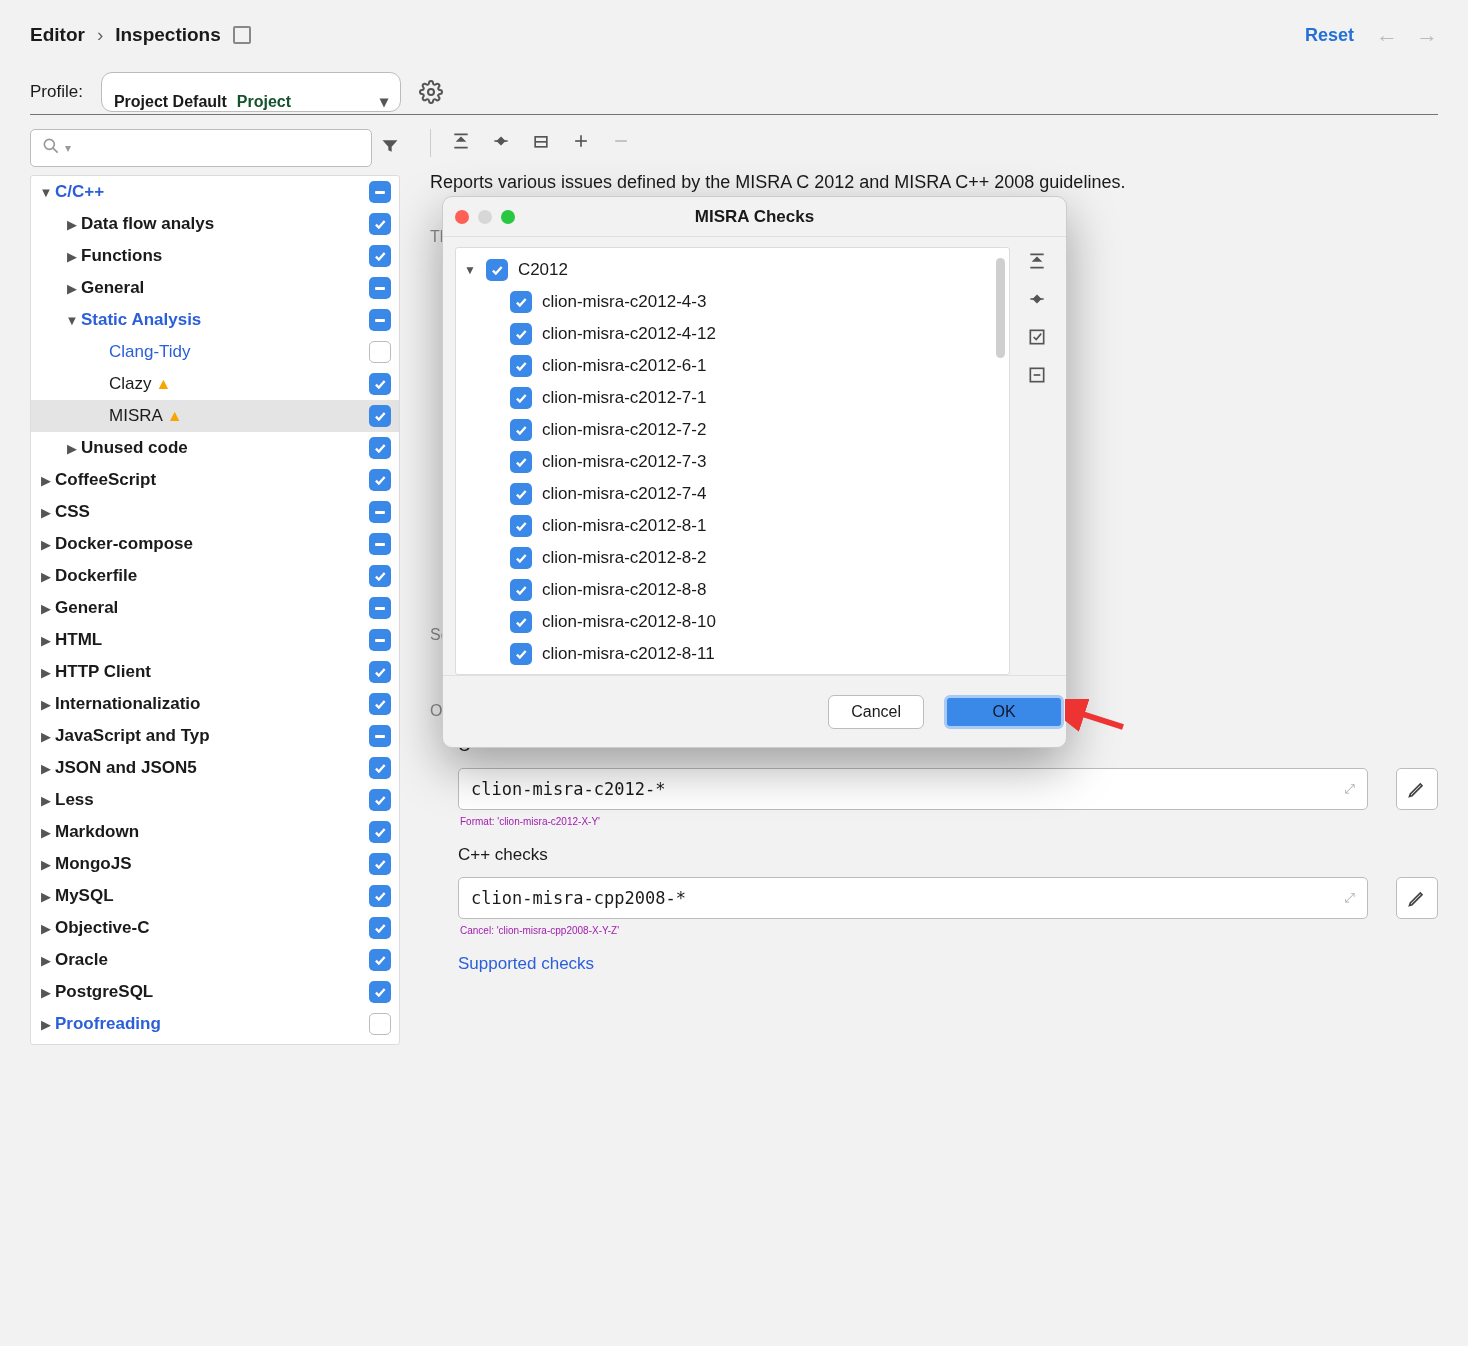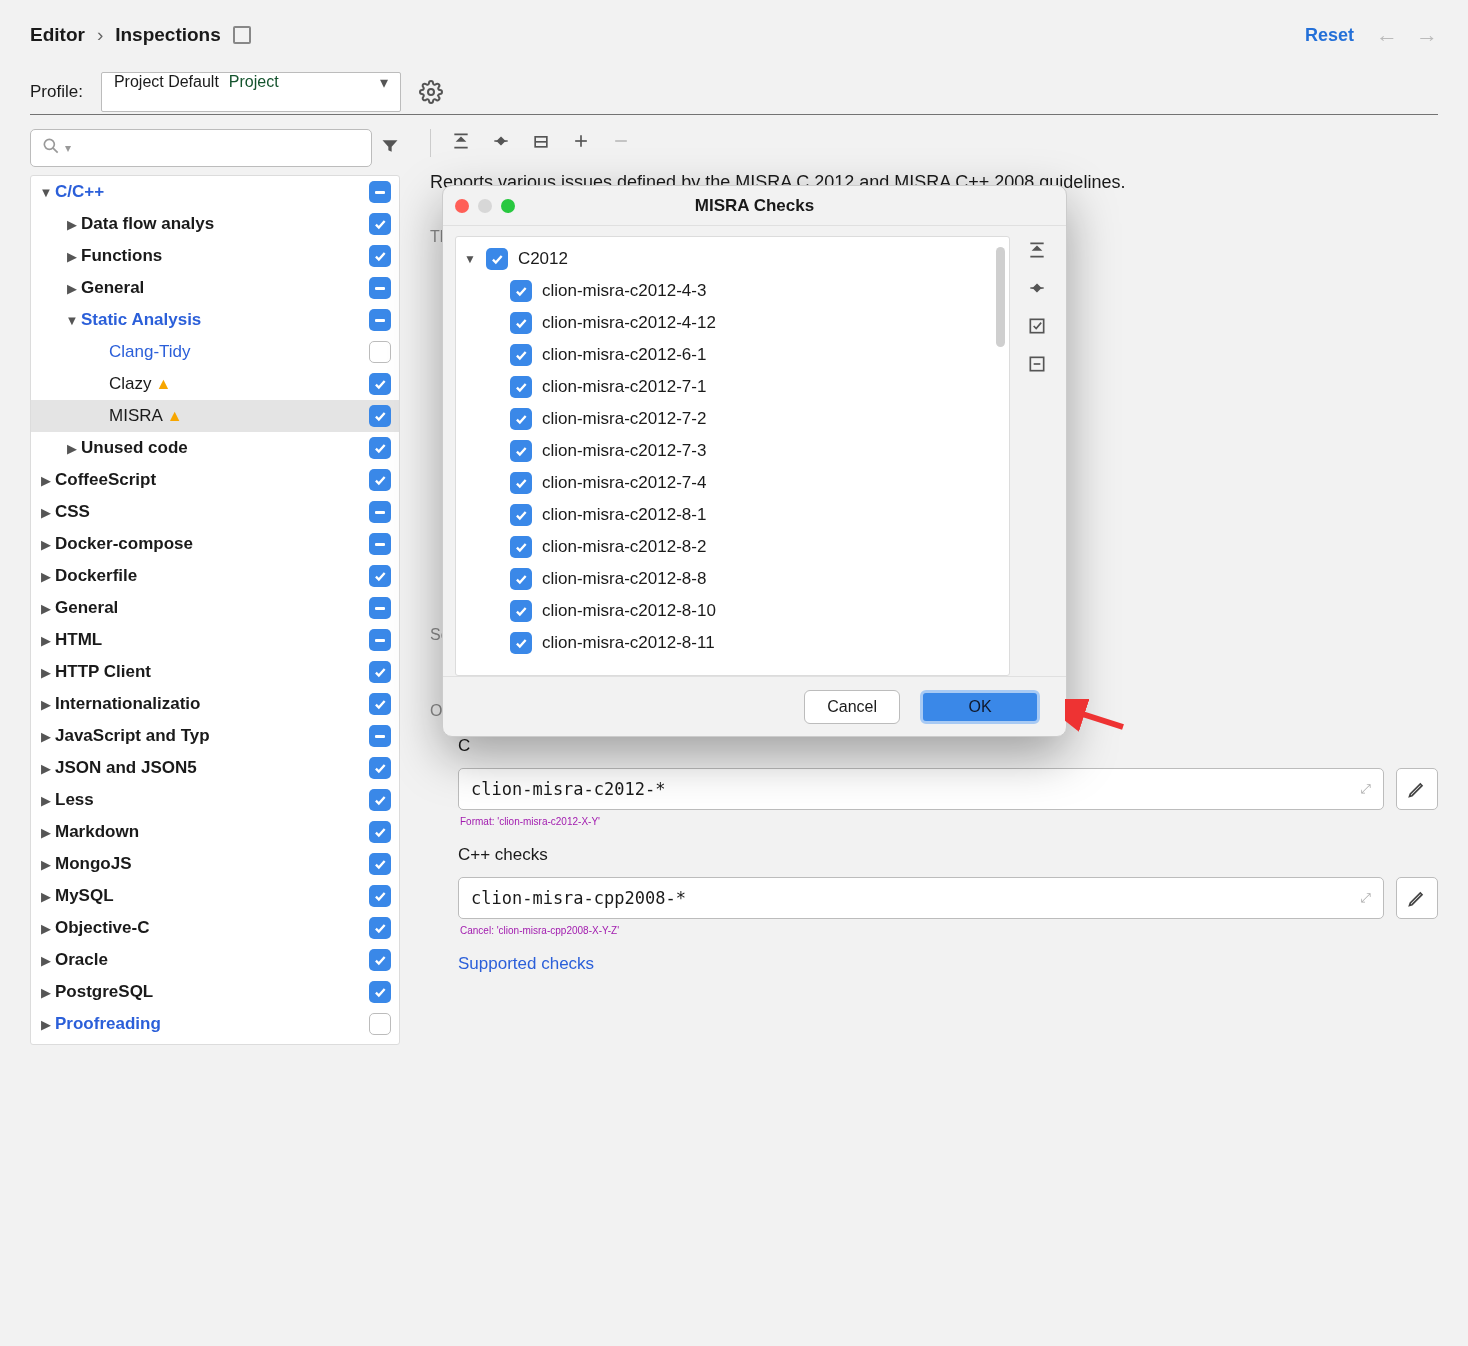--- a/index.html
+++ b/index.html
@@ -27,23 +27,24 @@
   }
   .header-right { display: flex; align-items: center; gap: 22px; }
   .reset { color: #2470d8; font-weight: 600; font-size: 18px;}
   .nav-arrows { display:flex; gap: 18px; color: #bbb; font-size: 22px;}
   .profile-row {
     display: flex; align-items: center; gap: 18px;
     border-bottom: 1px solid #737373; padding-bottom: 2px; margin-bottom: 14px;
   }
   .profile-label { font-size: 17px; }
   .profile-select {
-    background: #fff; border: 1px solid #bcbcbc; border-radius: 2px;
-    height: 40px; display: flex; align-items: flex-start; padding: 0 12px; gap: 10px;
+    background: #fff; border: 1px solid #bcbcbc; border-radius: 11px;
+    height: 40px; display: flex; align-items: flex-end; padding: 0 12px; gap: 10px;
     min-width: 300px;
+    font-weight: bold;
   }
   .profile-select .grey { color: #14532d; }
   .caret-down { margin-left: auto; color:#555; }
   .gear { width: 24px; height: 24px; position: relative;}
   .gear svg { width: 100%; height: 100%; }
 
   .content-row { display:flex; }
   .left-panel { width: 370px; display:flex; flex-direction: column; }
   .search-row { display:flex; align-items:center; gap: 8px; margin-bottom: 6px;}
   .search-input {
@@ -85,38 +86,38 @@
   .check-box.indet { background:#3a88e8; }
   .check-box.indet::after { content:""; width:10px; height:3px; background:#fff; border-radius:1px;}
   .check-box.empty { background:#fff; border:1.5px solid #bcbcbc; }
   .check-box.tick svg { width:14px; height:14px; }
 
   .right-panel { flex:1; padding-left: 30px; position: relative;}
   .toolbar-icons { display:flex; gap: 20px; align-items:center; margin-bottom: 12px; color:#555;}
   .toolbar-sep { width:1px; height: 28px; background:#ccc; }
   .desc { font-size: 18px; line-height: 1.5; margin-bottom: 32px; max-width: 740px;}
   .sect-label { font-size: 17px; margin-bottom: 12px; }
-  .input-row { display:flex; gap: 12px; align-items:center; margin-bottom: 6px;}
+  .input-row { display:flex; gap: 28px; align-items:center; margin-bottom: 6px;}
   .text-input {
     flex:1; background:#fff; border:1px solid #bcbcbc; border-radius:5px;
     height: 42px; padding: 0 12px; font-family: "Menlo", monospace; font-size: 17px;
     display:flex; align-items:center; justify-content: space-between;
   }
   .expand-btn { color:#aaa; font-size:13px; }
   .edit-btn {
     width: 42px; height: 42px; background:#fff; border:1px solid #bcbcbc; border-radius:5px;
     display:flex; align-items:center; justify-content:center;
   }
   .hint { font-size: 10px; color:#a21caf; margin-bottom: 18px; margin-left: 2px; font-family: inherit;}
   .link { color:#2b5fd9; font-size:17px;}
   .partial { color:#888; }
 
   
   .dialog {
-    position:absolute; left: 42px; top: 56px; width: 625px; height: 552px;
+    position:absolute; left: 42px; top: 67px; width: 625px; height: 552px;
     background:#f2f2f2; border:1px solid #ccc; border-radius:10px;
     box-shadow: 0 18px 50px rgba(0,0,0,0.35);
     display:flex; flex-direction:column;
   }
   .dialog-title {
     height: 40px; display:flex; align-items:center; justify-content:center;
     font-weight:700; font-size:17px; border-bottom: 1px solid #e0e0e0;
     position: relative;
   }
   .traffic { position:absolute; left: 12px; display:flex; gap:9px;}
@@ -125,21 +126,21 @@
   .dialog-body { flex:1; display:flex; padding: 10px 12px 0 12px; gap:10px; overflow:hidden;}
   .dialog-tree {
     flex:1; background:#fff; border:1px solid #dcdcdc; border-radius:3px;
     padding: 6px 0; overflow:hidden; position:relative;
   }
   .dlg-scroll { position:absolute; right:4px; top:10px; width:9px; height:100px; background:#cfcfcf; border-radius:5px;}
   .dialog-side { width: 34px; display:flex; flex-direction:column; gap: 14px; align-items:center; padding-top: 4px; color:#555;}
   .dtree-row { display:flex; align-items:center; height:32px; padding-left:8px; font-size:17px; gap:10px;}
   .dtree-row.child { padding-left: 54px;}
   .dialog-footer {
-    height: 60px; display:flex; align-items:center; justify-content:flex-end; gap: 20px; padding: 0 26px;
+    height: 72px; display:flex; align-items:center; justify-content:flex-end; gap: 20px; padding: 0 2px;
     border-top: 1px solid #e0e0e0;
   }
   .btn {
     height: 34px; padding: 0 22px; border-radius: 6px; font-size: 16px; display:flex; align-items:center; justify-content:center;
   }
   .btn-default { background:#fff; border:1px solid #bcbcbc;}
   .btn-primary { background:#3a88e8; color:#0f172a; border: 3px solid #a8caf4; min-width: 120px; font-weight:500;}
 
   .arrow-svg { position:absolute; left: 665px; top: 570px; }
 

